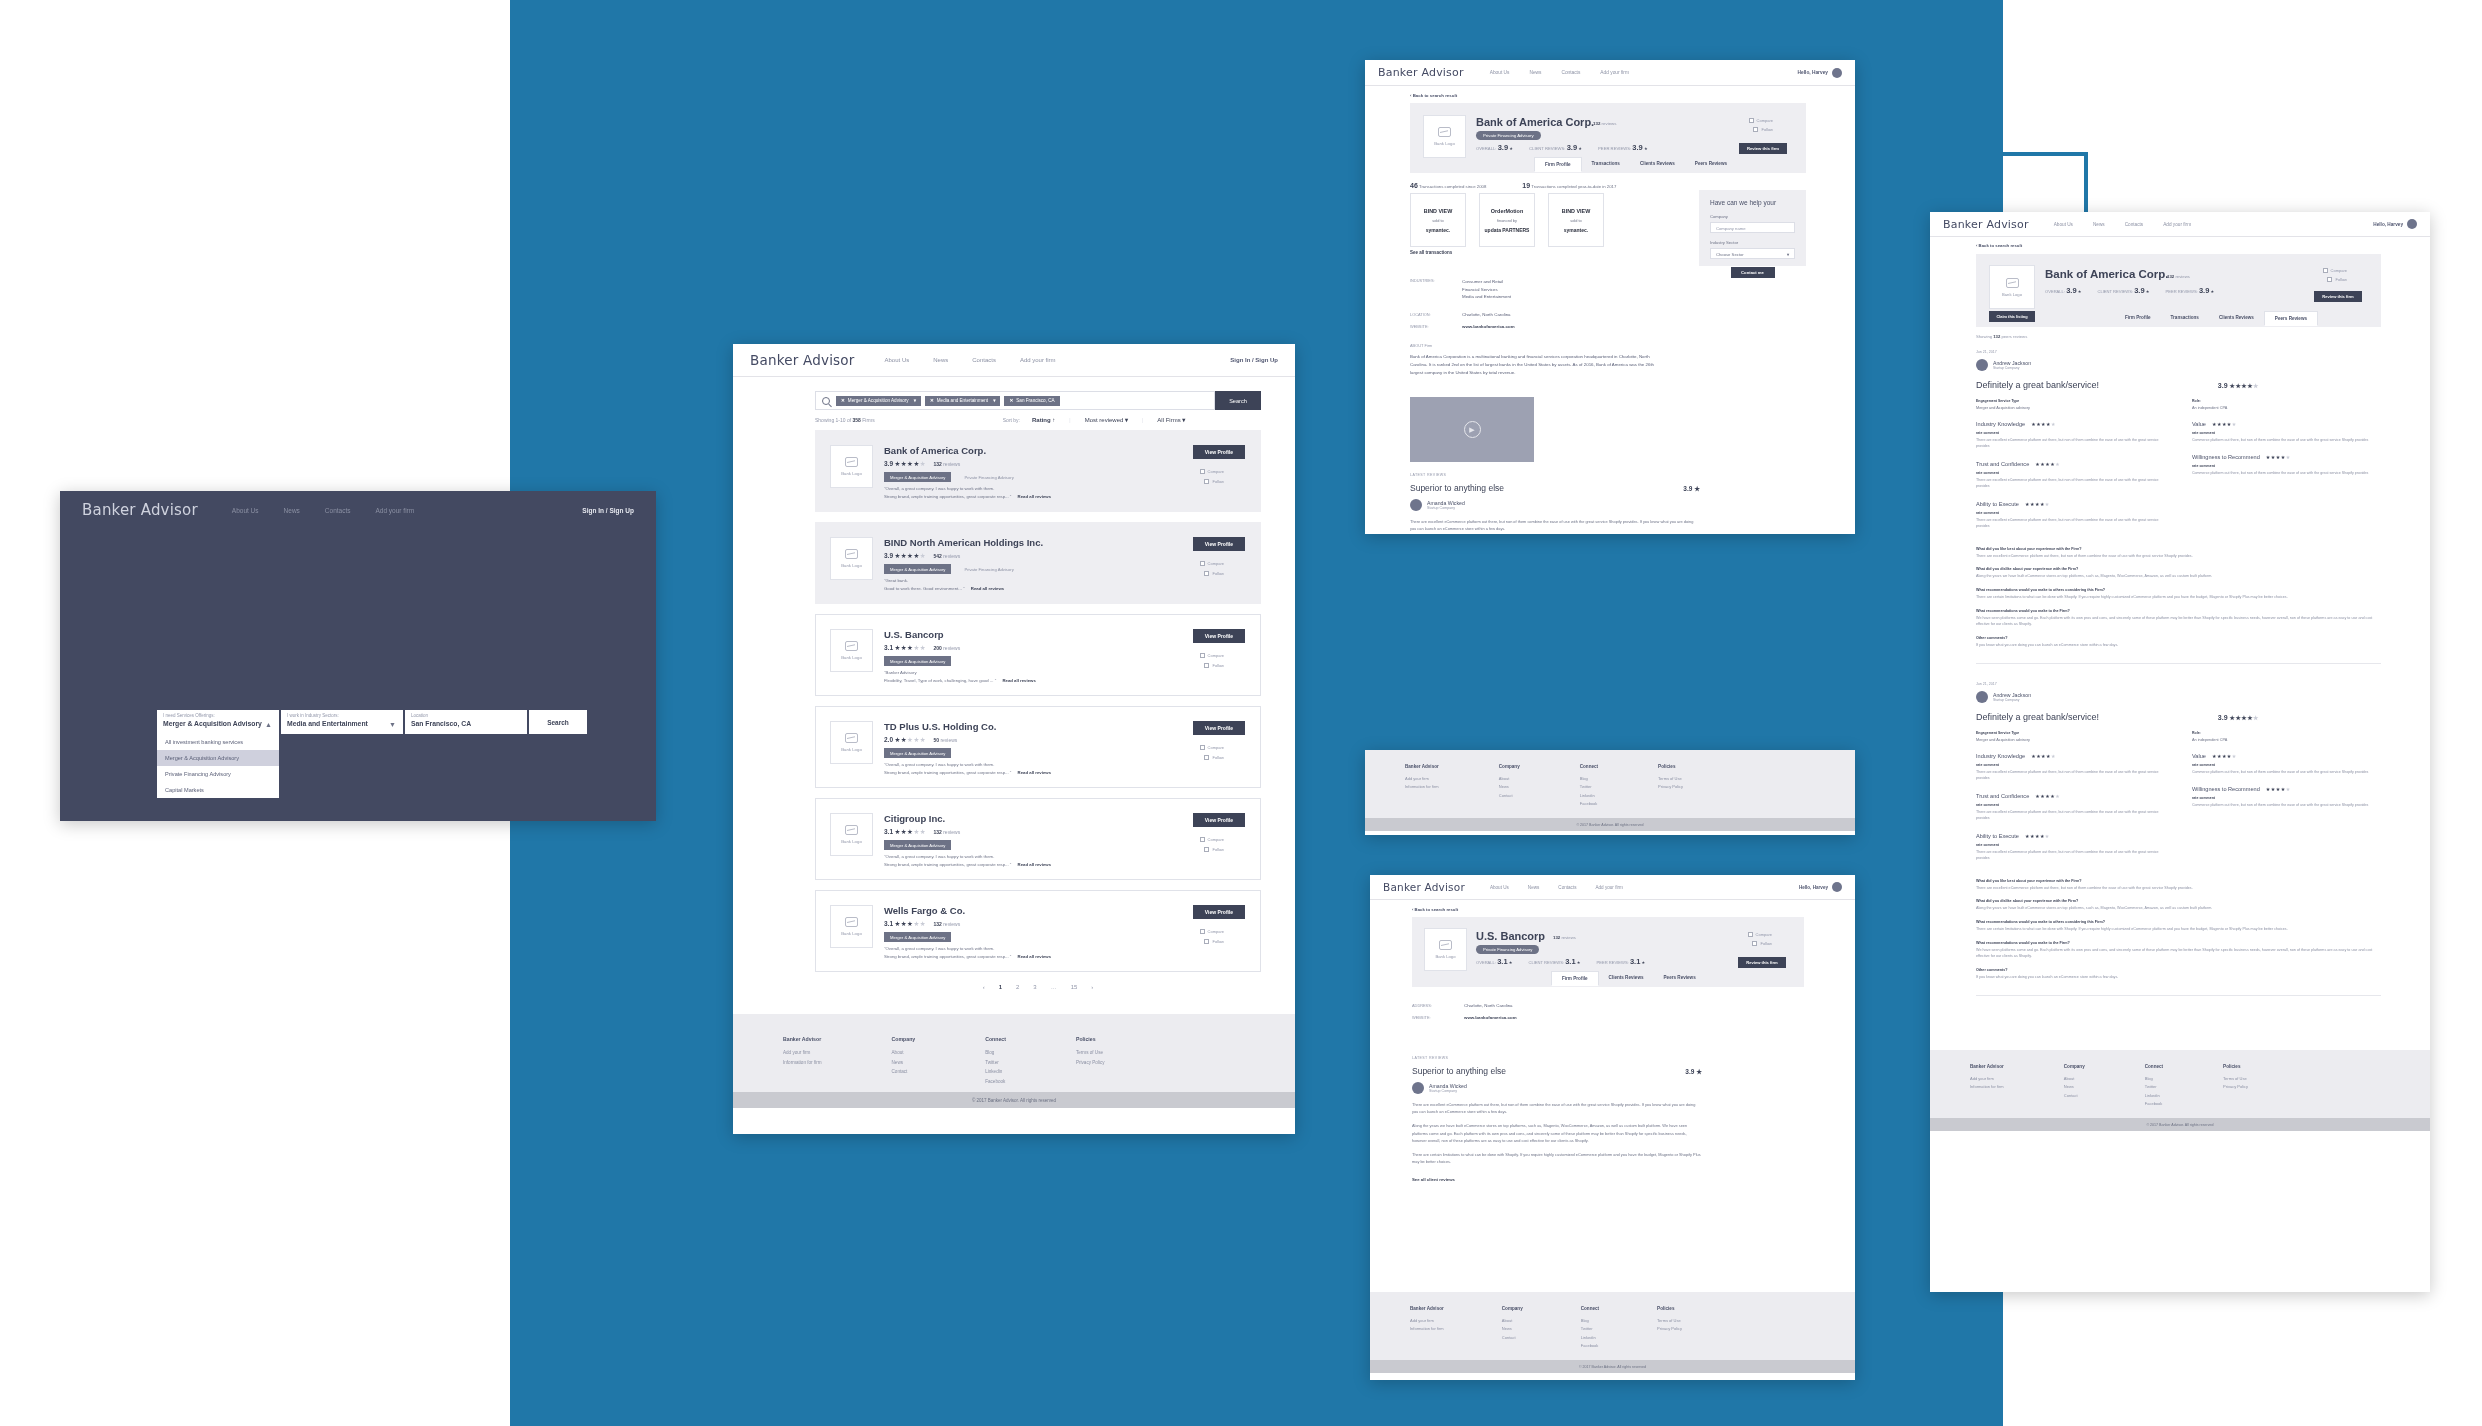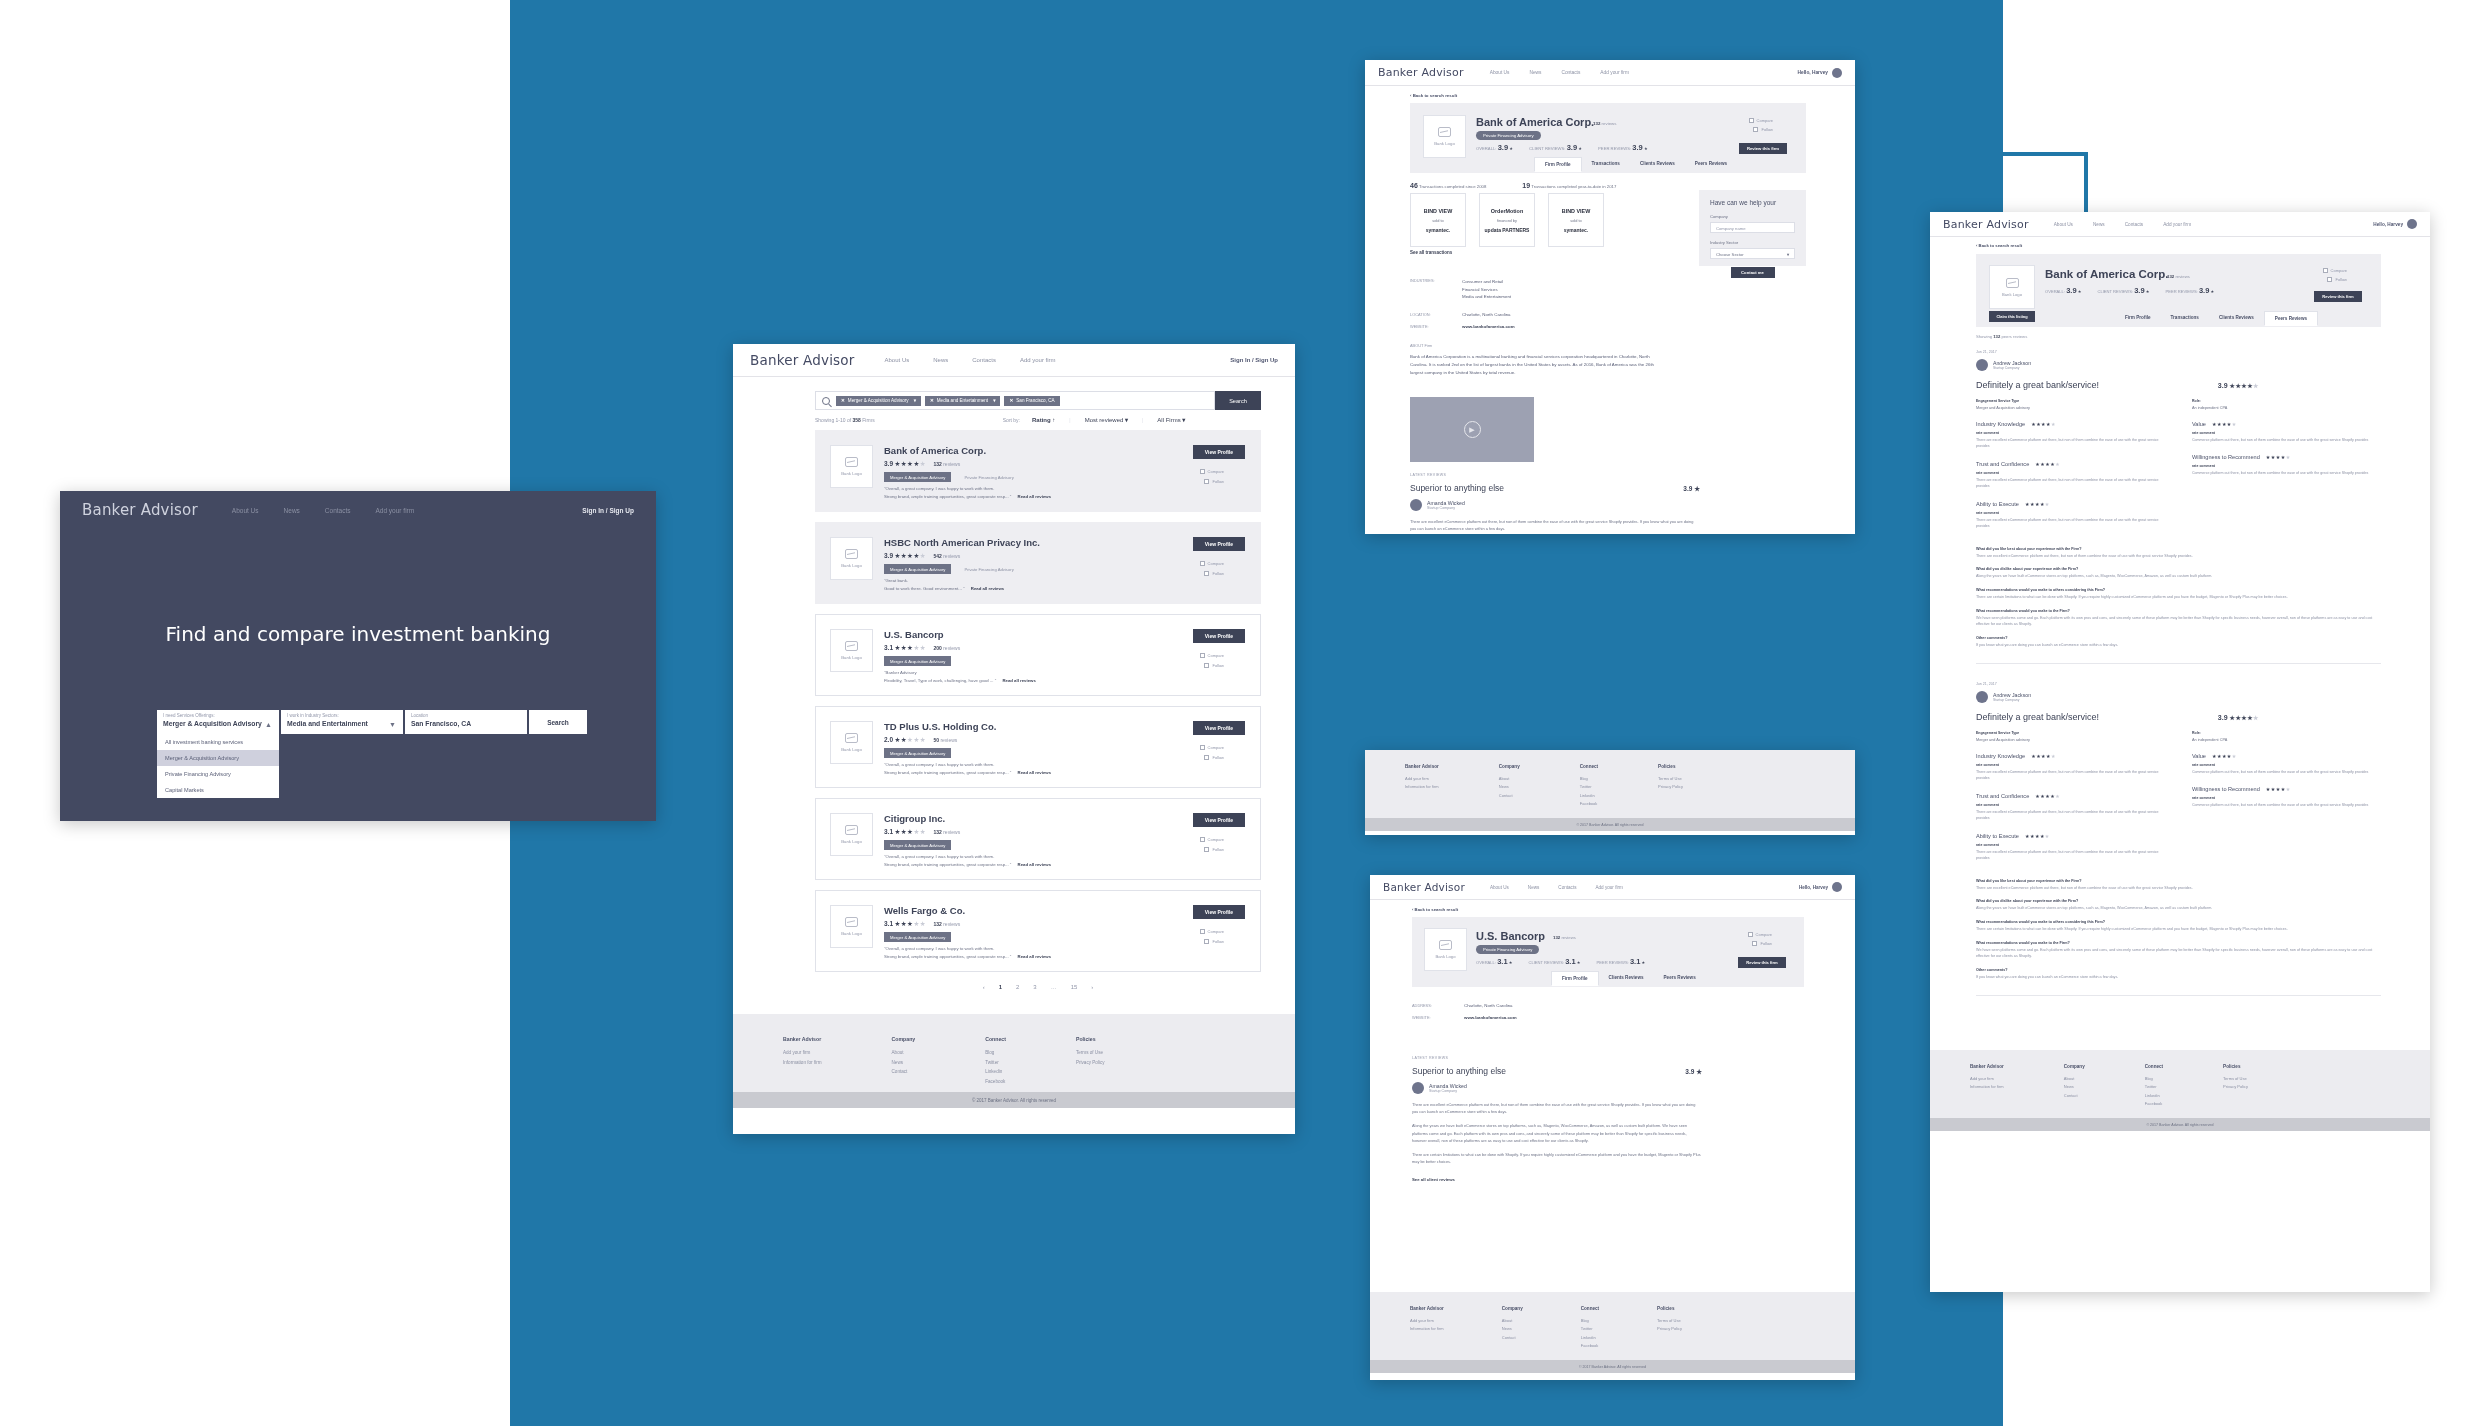--- a/index.html
+++ b/index.html
@@ -89,21 +89,20 @@
       <div class="logo light" style="font-size:15px;">Banker Advisor</div>
       <div class="navlinks" style="margin-left:34px;gap:25px;font-size:6.5px;">
         <span>About Us</span>
         <span>News</span>
         <span>Contacts</span>
         <span>Add your firm</span>
       </div>
       <div class="navright" style="font-size:6.5px;color:#e6e8ef;font-weight:bold;">Sign In / Sign Up</div>
     </div>
     <div style="text-align:center;margin-top:92px;color:#fff;font-size:20px;line-height:1.35;font-family:'DejaVu Sans',sans-serif;">
-      <div>Find and compare investment banking</div>
     </div>
 
     <div style="position:absolute;left:97px;top:219px;display:flex;">
       <div style="width:122px;height:24px;background:#fff;padding:3px 6px;position:relative;">
         <div style="font-size:4.5px;color:#9297aa;">I need Services Offerings:</div>
         <div style="font-size:6.8px;color:#3d4357;font-weight:bold;margin-top:2px;">Merger &amp; Acquisition Advisory</div>
         <span style="position:absolute;right:7px;top:11px;font-size:7px;color:#6d7286;">▲</span>
       </div>
       <div style="width:122px;height:24px;background:#fff;padding:3px 6px;position:relative;margin-left:2px;">
         <div style="font-size:4.5px;color:#9297aa;">I work in Industry Sectors:</div>
@@ -185,21 +184,21 @@
           <div style="position:absolute;left:68px;top:54px;font-size:4.3px;color:#6d7286;line-height:1.85;">"Overall, a great company. I was happy to work with them.<br>Strong brand, ample training opportunities, great corporate resp... " <b style="color:#3d4357;margin-left:5px;">Read all reviews</b></div>
           <div class="btn" style="position:absolute;right:15px;top:14px;width:52px;height:14px;font-size:5px;">View Profile</div>
           <div class="chk" style="position:absolute;right:36px;top:38px;font-size:4px;gap:3px;"><i class="chkbox" style="width:5px;height:5px;"></i>Compare</div>
           <div class="chk" style="position:absolute;right:36px;top:48px;font-size:4px;gap:3px;"><i class="chkbox" style="width:5px;height:5px;"></i>Follow</div>
         </div>
         <div class="card grey" style="position: relative; height: 82px; margin-bottom: 10px;">
           <div class="logobox" style="position:absolute;left:14px;top:14px;width:43px;height:43px;font-size:4.3px;background:#fff;">
             <span class="imgicon" style="width:13px;height:10px;margin-bottom:4px;"></span>
             <em style="font-style:normal">Bank Logo</em>
           </div>
-          <div style="position:absolute;left:68px;top:14px;font-size:9.5px;color:#3d4357;font-weight:bold;">HSBC North American Privacy Inc.</div>
+          <div style="position:absolute;left:68px;top:14px;font-size:9.5px;color:#3d4357;font-weight:bold;">BIND North American Holdings Inc.</div>
           <div style="position:absolute;left:68px;top:29px;font-size:5px;"><b style="font-size:6.5px;color:#3d4357">3.9</b> <span class="stars" style="font-size:6.5px"><span class="">★</span><span class="">★</span><span class="">★</span><span class="">★</span><span class="off">★</span></span> <span class="muted" style="margin-left:6px;"><b style="color:#3d4357">542</b> reviews</span></div>
           <div style="position:absolute;left:68px;top:41px;display:flex;gap:7px;align-items:center;">
             <span class="tag" style="font-size:4.2px;padding:2.5px 6px;">Merger &amp; Acquisition Advisory</span>
             <span class="tag ghost" style="font-size:4.2px;padding:2.5px 6px;">Private Financing Advisory</span>
           </div>
           <div style="position:absolute;left:68px;top:54px;font-size:4.3px;color:#6d7286;line-height:1.85;">"Great bank.<br>Good to work there. Good environment... " <b style="color:#3d4357;margin-left:5px;">Read all reviews</b></div>
           <div class="btn" style="position:absolute;right:15px;top:14px;width:52px;height:14px;font-size:5px;">View Profile</div>
           <div class="chk" style="position:absolute;right:36px;top:38px;font-size:4px;gap:3px;"><i class="chkbox" style="width:5px;height:5px;"></i>Compare</div>
           <div class="chk" style="position:absolute;right:36px;top:48px;font-size:4px;gap:3px;"><i class="chkbox" style="width:5px;height:5px;"></i>Follow</div>
         </div>

